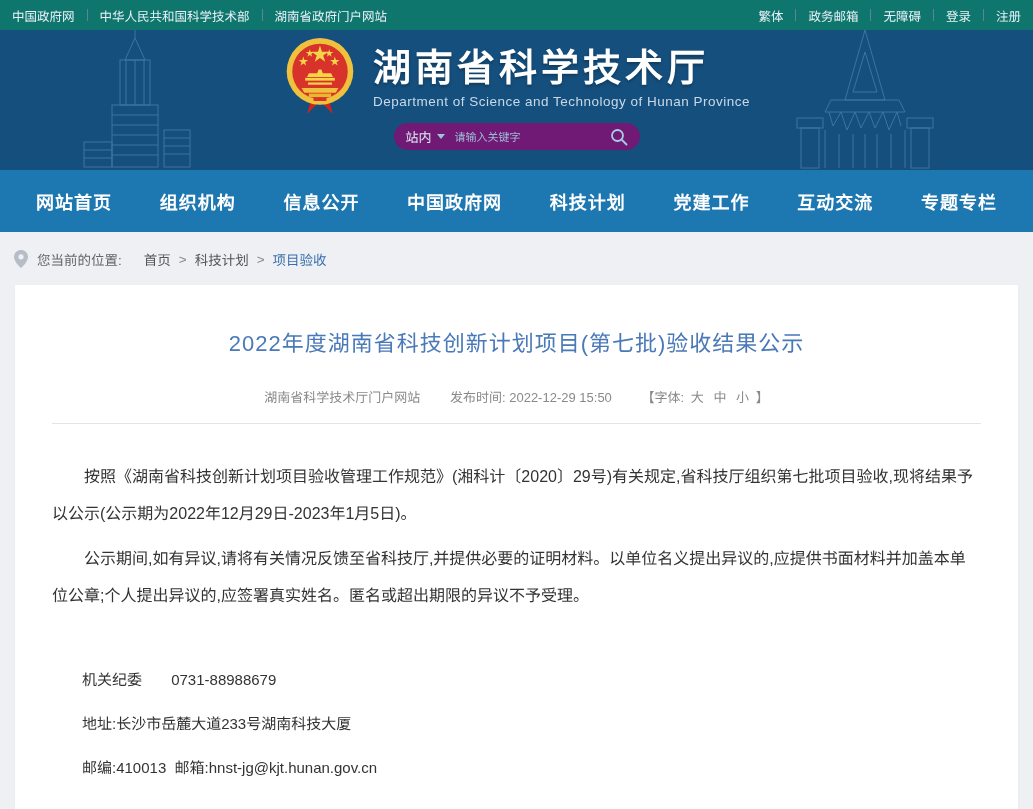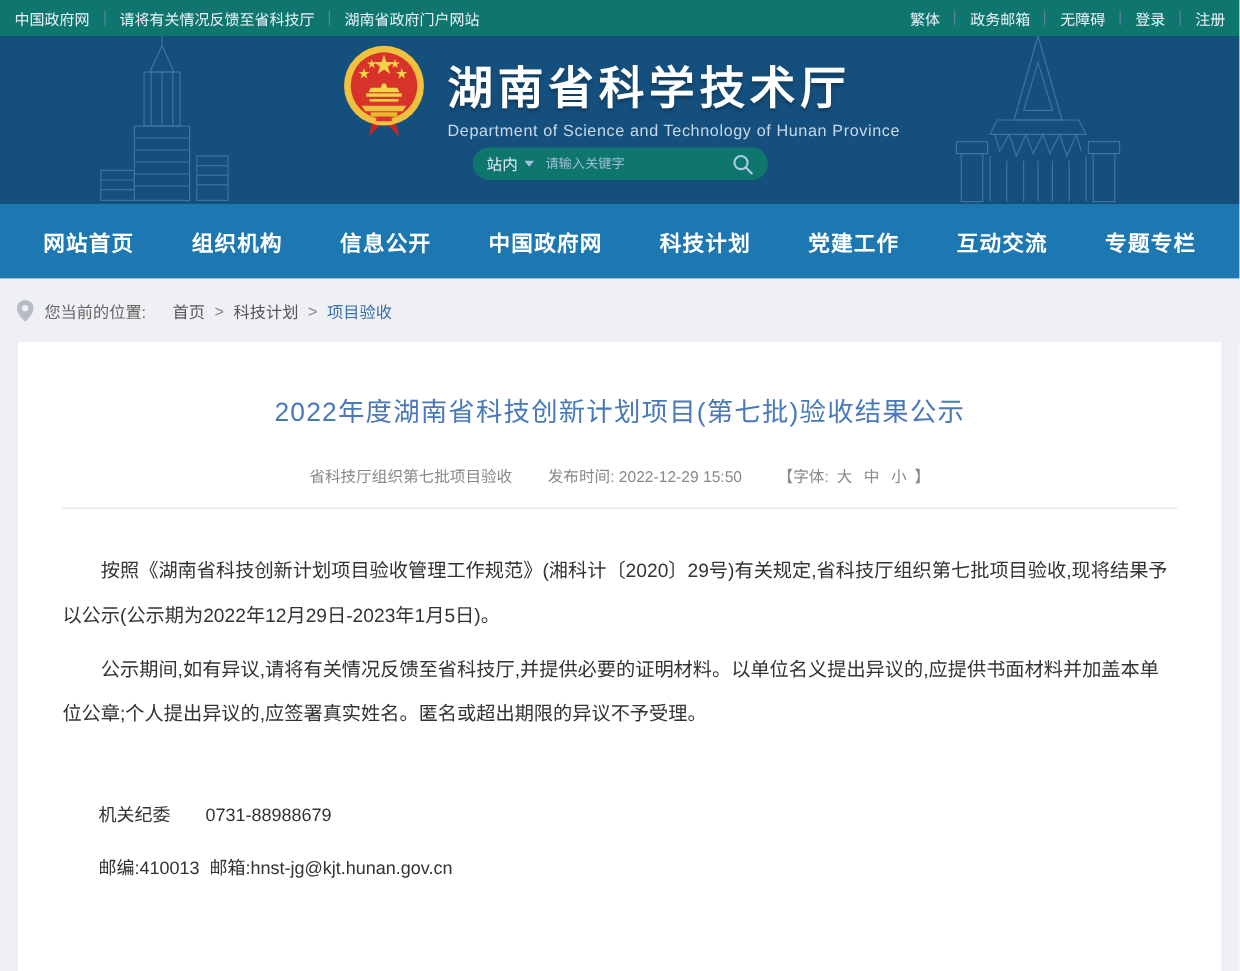--- a/index.html
+++ b/index.html
@@ -42,21 +42,21 @@
     overflow: hidden;
   }
   .deco { position: absolute; top: 0; opacity: 0.55; pointer-events: none; }
   .deco-left  { left: 60px; }
   .deco-right { right: 85px; }
   .brandrow {
     position: relative;
     z-index: 2;
     display: flex;
     justify-content: center;
-    align-items: flex-end;
+    align-items: center;
     padding-top: 6px;
   }
   .emblem { width: 74px; height: 80px; margin-right: 16px; flex: 0 0 auto; }
   .brandtext { padding-top: 2px; }
   .site-title {
     font-size: 38px;
     font-weight: bold;
     color: #ffffff;
     letter-spacing: 4px;
     line-height: 44px;
@@ -71,21 +71,21 @@
   .searchrow {
     position: relative;
     z-index: 2;
     display: flex;
     justify-content: center;
     margin-top: 7px;
   }
   .searchbox {
     width: 246px;
     height: 27px;
-    background: #0f766e;
+    background: #701a75;
     border-radius: 14px;
     display: flex;
     align-items: center;
     padding: 0 12px;
   }
   .scope {
     display: flex; align-items: center;
     color: #dce9f3; font-size: 13px;
     cursor: pointer; flex: 0 0 auto;
   }
@@ -191,21 +191,21 @@
   }
 </style>
 </head>
 <body>
 
 <header>
   <div class="topbar">
     <div class="tlinks">
       <a>中国政府网</a>
       <span class="sep"></span>
-      <a>请将有关情况反馈至省科技厅</a>
+      <a>中华人民共和国科学技术部</a>
       <span class="sep"></span>
       <a>湖南省政府门户网站</a>
     </div>
     <div class="tlinks">
       <a>繁体</a>
       <span class="sep"></span>
       <a>政务邮箱</a>
       <span class="sep"></span>
       <a>无障碍</a>
       <span class="sep"></span>
@@ -317,35 +317,36 @@
   <span class="crumb-sep">&gt;</span>
   <a>科技计划</a>
   <span class="crumb-sep">&gt;</span>
   <a class="crumb-current">项目验收</a>
 </div>
 
 <main class="card">
   <h1 class="art-title">2022年度湖南省科技创新计划项目(第七批)验收结果公示</h1>
 
   <div class="art-meta">
-    <span>省科技厅组织第七批项目验收</span><span class="gap"></span>
+    <span>湖南省科学技术厅门户网站</span><span class="gap"></span>
     <span>发布时间:</span>
     <span>2022-12-29 15:50</span><span class="gap"></span>
     <span class="fontsize">
       <span>【字体:</span>
       <a>大</a>
       <a>中</a>
       <a>小</a>
       <span>】</span>
     </span>
   </div>
 
   <hr class="art-divider">
 
   <div class="art-body">
     <p>按照《湖南省科技创新计划项目验收管理工作规范》(湘科计〔2020〕29号)有关规定,省科技厅组织第七批项目验收,现将结果予以公示(公示期为2022年12月29日-2023年1月5日)。</p>
     <p>公示期间,如有异议,请将有关情况反馈至省科技厅,并提供必要的证明材料。以单位名义提出异议的,应提供书面材料并加盖本单位公章;个人提出异议的,应签署真实姓名。匿名或超出期限的异议不予受理。</p>
     <div class="contacts">
       <p>机关纪委       0731-88988679</p>
+      <p>地址:长沙市岳麓大道233号湖南科技大厦</p>
       <p>邮编:410013  邮箱:hnst-jg@kjt.hunan.gov.cn</p>
     </div>
   </div>
 </main>
 
 </body></html>

